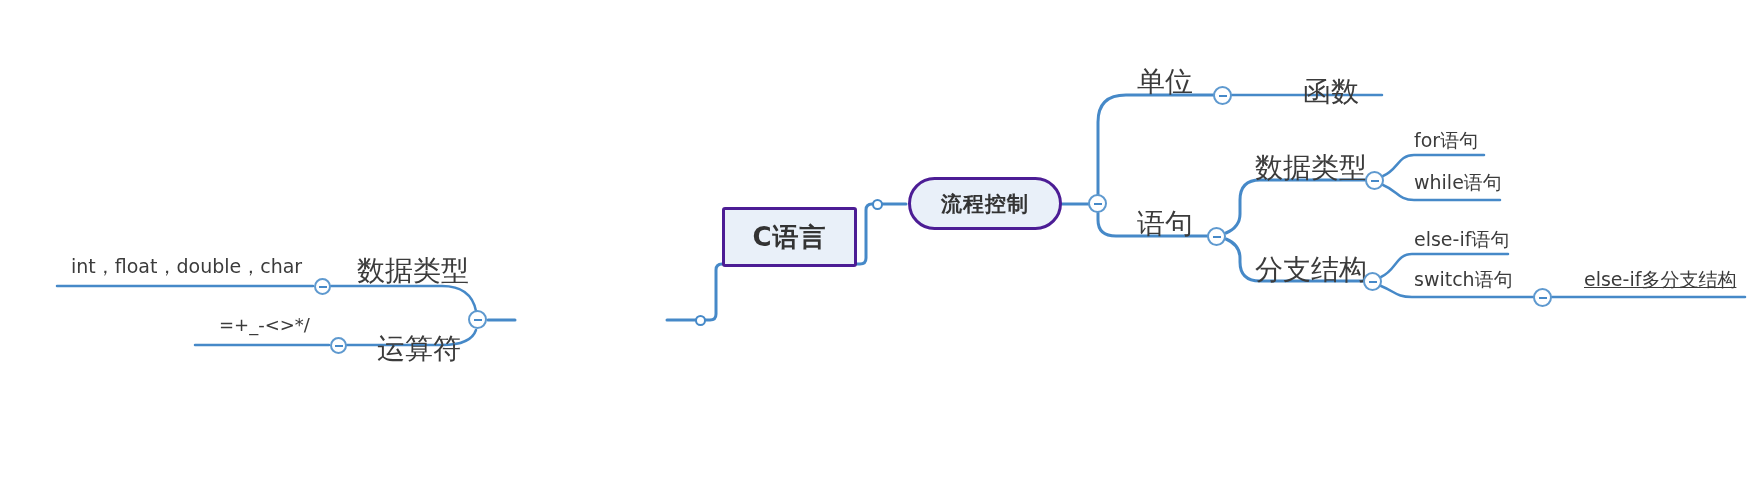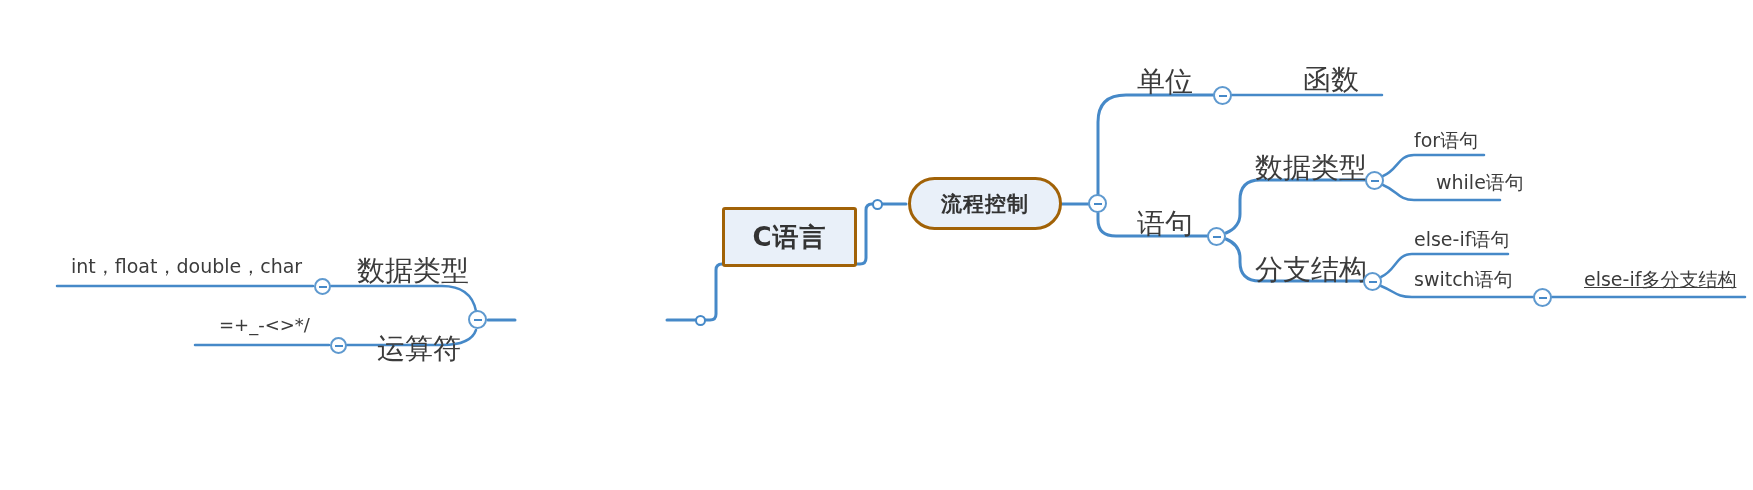--- a/index.html
+++ b/index.html
@@ -3,21 +3,21 @@
 <meta charset="utf-8">
 <style>
   html,body{margin:0;padding:0;background:#ffffff;}
   #canvas{
     position:relative;width:1753px;height:490px;background:#ffffff;overflow:hidden;
     font-family:"DejaVu Sans","Liberation Sans",sans-serif;color:#3b3b3b;
   }
   svg.wires{position:absolute;left:0;top:0;}
   .node{
     position:absolute;display:flex;align-items:center;justify-content:center;
-    background:#e9f0f9;border:3px solid #a16207;box-sizing:border-box;
+    background:#e9f0f9;border:3px solid #4c1d95;box-sizing:border-box;
     color:#333;font-weight:600;letter-spacing:1px;
   }
   .node.root{left:722px;top:207px;width:135px;height:60px;border-radius:3px;font-size:26px;}
   .node.pill-left{left:515px;top:296px;width:152px;height:48px;border-radius:24px;font-size:21px;}
   .node.pill-right{left:908px;top:177px;width:154px;height:53px;border-radius:27px;font-size:21px;}
   .lbl{position:absolute;white-space:nowrap;line-height:1.15;color:#3b3b3b;}
   .f20{font-size:28px;}
   .f19{font-size:19px;}
   .f18{font-size:18px;}
   .collapse{
@@ -72,25 +72,25 @@
   <div class="node pill-right">
     <span>流程控制</span>
   </div>
 
   <span class="lbl f19" style="left:71px;top:256px;">int，float，double，char</span>
   <span class="lbl f20" style="left:357px;top:255px;">数据类型</span>
   <span class="lbl f18" style="left:219px;top:315px;">=+_-&lt;&gt;*/</span>
   <span class="lbl f20" style="left:377px;top:313px;margin-top:20px;">运算符</span>
 
   <span class="lbl f20" style="left:1137px;top:66px;">单位</span>
-  <span class="lbl f20" style="left:1303px;top:64px;">函数</span>
+  <span class="lbl f20" style="left:1303px;top:76px;">函数</span>
   <span class="lbl f20" style="left:1137px;top:208px;">语句</span>
   <span class="lbl f20" style="left:1255px;top:152px;">数据类型</span>
   <span class="lbl f19" style="left:1414px;top:130px;">for语句</span>
-  <span class="lbl f19" style="left:1414px;top:172px;margin-left:22px;">while语句</span>
+  <span class="lbl f19" style="left:1414px;top:172px;">while语句</span>
   <span class="lbl f20" style="left:1255px;top:254px;">分支结构</span>
   <span class="lbl f19" style="left:1414px;top:229px;">else-if语句</span>
   <span class="lbl f19" style="left:1414px;top:269px;">switch语句</span>
   <span class="lbl f19" style="left:1584px;top:269px;text-decoration:underline;">else-if多分支结构</span>
 
   <div class="collapse sm" style="left:314px;top:278px;">
       <span class="bar"></span>
     </div>
   <div class="collapse sm" style="left:330px;top:337px;">
       <span class="bar"></span>

